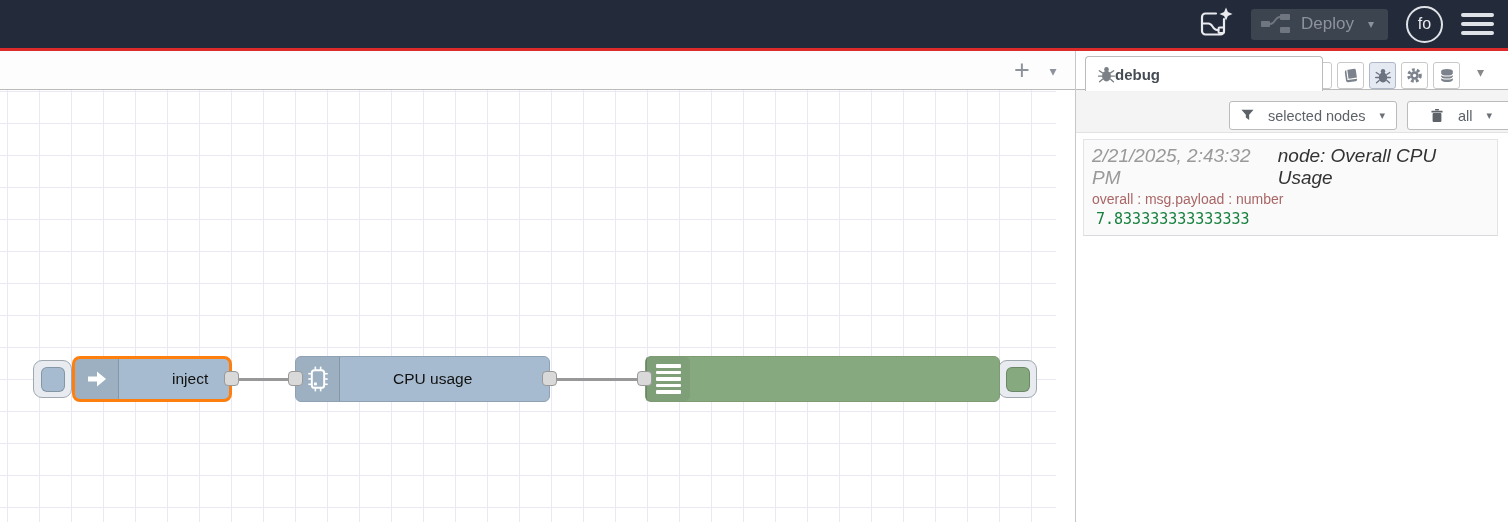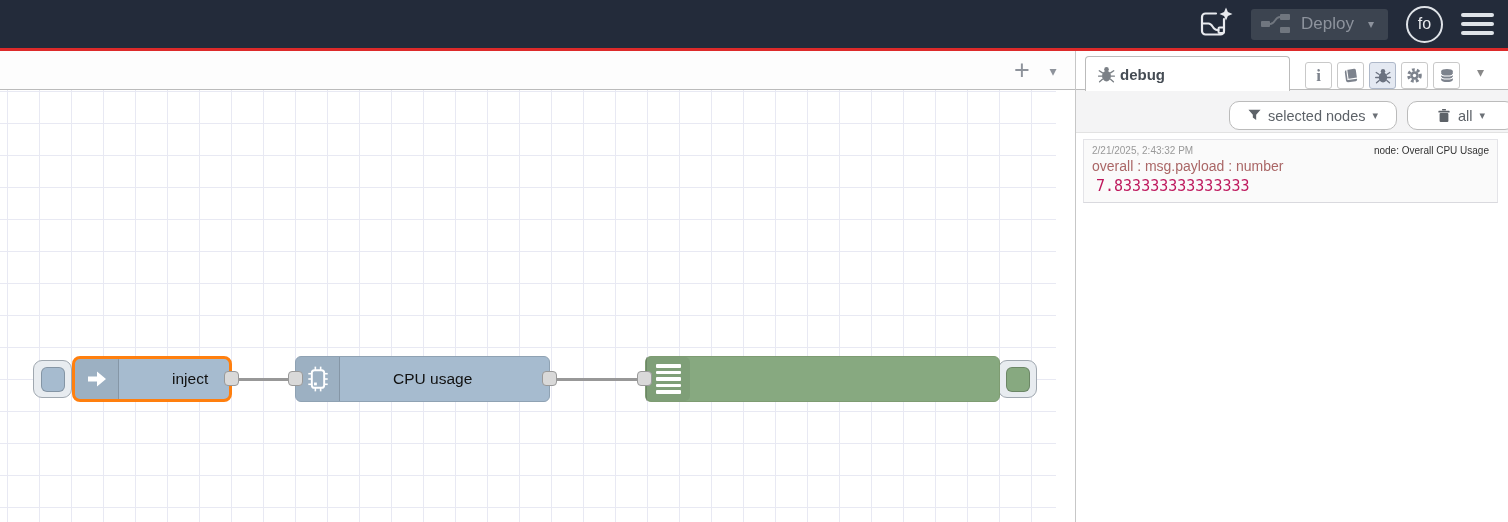--- a/index.html
+++ b/index.html
@@ -50,46 +50,46 @@
   .side-button { position:absolute; top:270px; width:39px; height:38px; background:#e8ecf0; border:1px solid #a0a8b0;
                  border-radius:9px; display:flex; align-items:center; justify-content:center; cursor:pointer; z-index:1; }
   .side-button .inner { width:24px; height:25px; border-radius:6px; border:1px solid rgba(0,0,0,0.2); }
   .inner.blue { background:#a6bbcf; } .inner.green { background:#87a980; }
   .list-icon { display:flex; flex-direction:column; gap:3px; }
   .list-icon span { display:block; width:25px; height:3.5px; background:#fff; border-radius:1px; }
 
   
   .sidebar { position:absolute; left:1075px; top:51px; right:0; bottom:0; background:#fff; border-left:1px solid #c7c7c7; }
   .side-tabbar { position:absolute; left:0; top:0; right:0; height:39px; background:#fff; border-bottom:1px solid #bbb; }
-  .side-tab { position:absolute; left:9px; top:5px; width:205px; height:35px; background:#fff; border:1px solid #bbb;
-              border-bottom:none; border-radius:4px 4px 0 0; display:flex; align-items:center; gap:5px; padding-left:12px;
+  .side-tab { position:absolute; left:9px; top:5px; width:238px; height:35px; background:#fff; border:1px solid #bbb;
+              border-bottom:none; border-radius:4px 4px 0 0; display:flex; align-items:center; padding-left:12px;
               z-index:2; cursor:pointer; }
   .side-tab .tlabel { font-weight:bold; font-size:15px; color:#454c54; }
   .side-tools { position:absolute; left:229px; top:11px; display:flex; gap:5px; }
   .tool-btn { width:27px; height:27px; background:#fff; border:1px solid #c9c9c9; border-radius:3px; color:#7d838d;
               display:flex; align-items:center; justify-content:center; cursor:pointer; font-size:15px; }
   .tool-btn.active { background:#e4e9f2; border-color:#aeb8c9; color:#6b7280; }
   .tool-btn.info-b { font-family:"Liberation Serif","DejaVu Serif",serif; font-weight:bold; font-size:17px; }
   .side-chev { position:absolute; left:401px; top:13px; color:#888; font-size:14px; background:none; border:none; cursor:pointer; }
 
   .filter-row { position:absolute; left:0; top:39px; right:0; height:43px; background:#f4f4f5; border-bottom:1px solid #e2e2e2; }
-  .filter-btn { position:absolute; top:11px; height:29px; background:#fff; border:1px solid #bbb; border-radius:10px;
-                display:flex; align-items:center; justify-content:center; gap:7px; color:#5d6268; font-size:14.5px; cursor:pointer; }
+  .filter-btn { position:absolute; top:11px; height:29px; background:#fff; border:1px solid #bbb; border-radius:3px;
+                display:flex; align-items:center; justify-content:center; gap:14px; color:#5d6268; font-size:14.5px; cursor:pointer; }
   .filter-btn .chev { font-size:11px; color:#6b7076; }
   .fb-nodes { left:153px; width:168px; }
   .fb-all { left:331px; width:108px; }
 
   .msg-list { position:absolute; left:0; top:82px; right:0; bottom:0; background:#fff; overflow:hidden; }
   .msg { margin:6px 10px 0 7px; background:#fafafa; border:1px solid #e4e4e8; border-bottom:1px solid #d9d9de;
          padding:5px 8px 7px 8px; }
-  .msg-meta { display:flex; justify-content:space-between; align-items:baseline; font-size:10px; }
+  .msg-meta { display:flex; justify-content:space-between; align-items:baseline; font-size:19px;font-style:italic; }
   .msg-ts { color:#999; }
   .msg-src { color:#333; }
   .msg-topic { margin-top:2px; font-size:14px; color:#a66; }
-  .msg-value { margin-top:3px; padding-left:4px; font-size:15px; color:#be185d;
+  .msg-value { margin-top:3px; padding-left:4px; font-size:15px; color:#15803d;
                font-family:"DejaVu Sans Mono","Liberation Mono",monospace; cursor:pointer; }
 
   svg { display:block; }
 </style>
 </head>
 <body>
 
 <div class="app">
 
   <div class="header">

